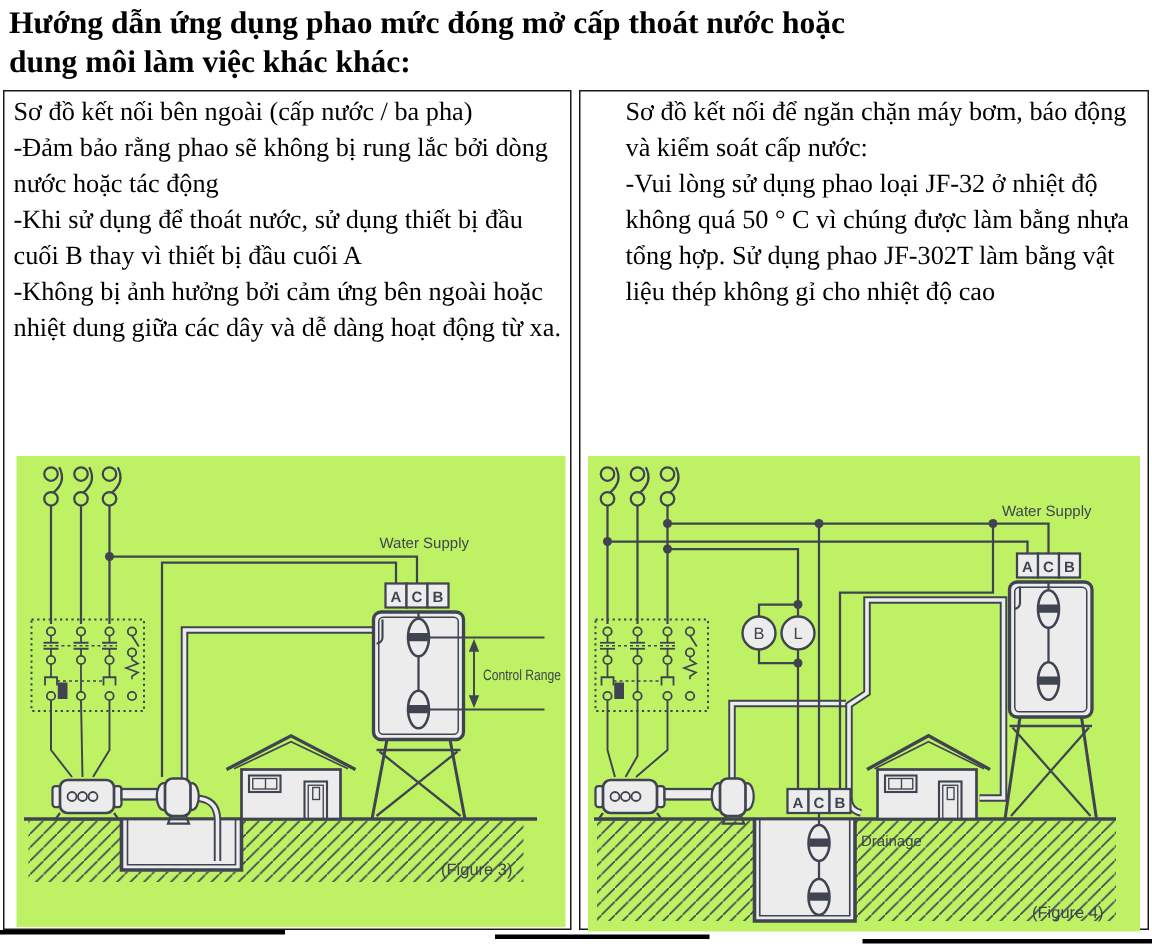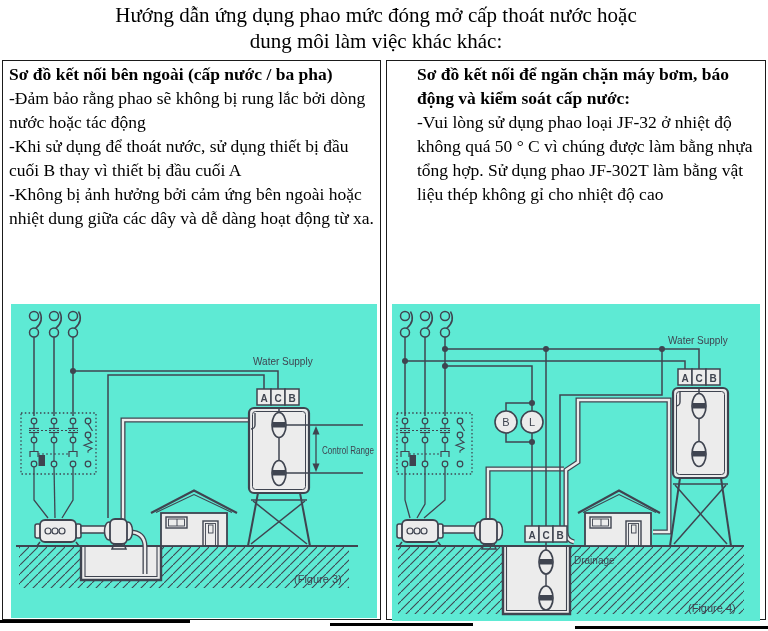--- a/index.html
+++ b/index.html
@@ -1,24 +1,24 @@
 <!DOCTYPE html>
 <html><head>
 <meta charset="utf-8">
 <style>
   html,body{margin:0;padding:0;}
   body{width:768px;height:631px;position:relative;background:#fff;color:#000;
        font-family:"Liberation Serif",serif;overflow:hidden;}
-  .title{position:absolute;left:6px;top:2px;font-weight:normal;font-size:21px;line-height:26px;width:740px;text-align:center;}
+  .title{position:absolute;left:6px;top:2px;font-weight:bold;font-size:21px;line-height:26px;width:740px;}
   .cell{position:absolute;top:60px;height:560px;border:1px solid #1b1b1b;background:#fff;box-sizing:border-box;}
   .cell-left{left:2px;width:379px;}
   .cell-right{left:386px;width:380px;padding-left:24px;}
   .cell-text{padding:1px 6px 0 6px;font-size:17.5px;line-height:24px;}
-  .hd{font-weight:bold;}
-  .fig{position:absolute;background:#5eead4;}
+  .hd{font-weight:normal;}
+  .fig{position:absolute;background:#bef264;}
   .fig-left{left:8px;top:243px;width:366px;height:314px;}
   .fig-right{left:5px;top:243px;width:368px;height:317px;}
   svg{display:block;}
   svg text{font-family:"Liberation Sans",sans-serif;fill:#3f4450;}
   .scanline{position:absolute;background:#000;}
 </style>
 </head>
 <body>
 
 <div class="title">

